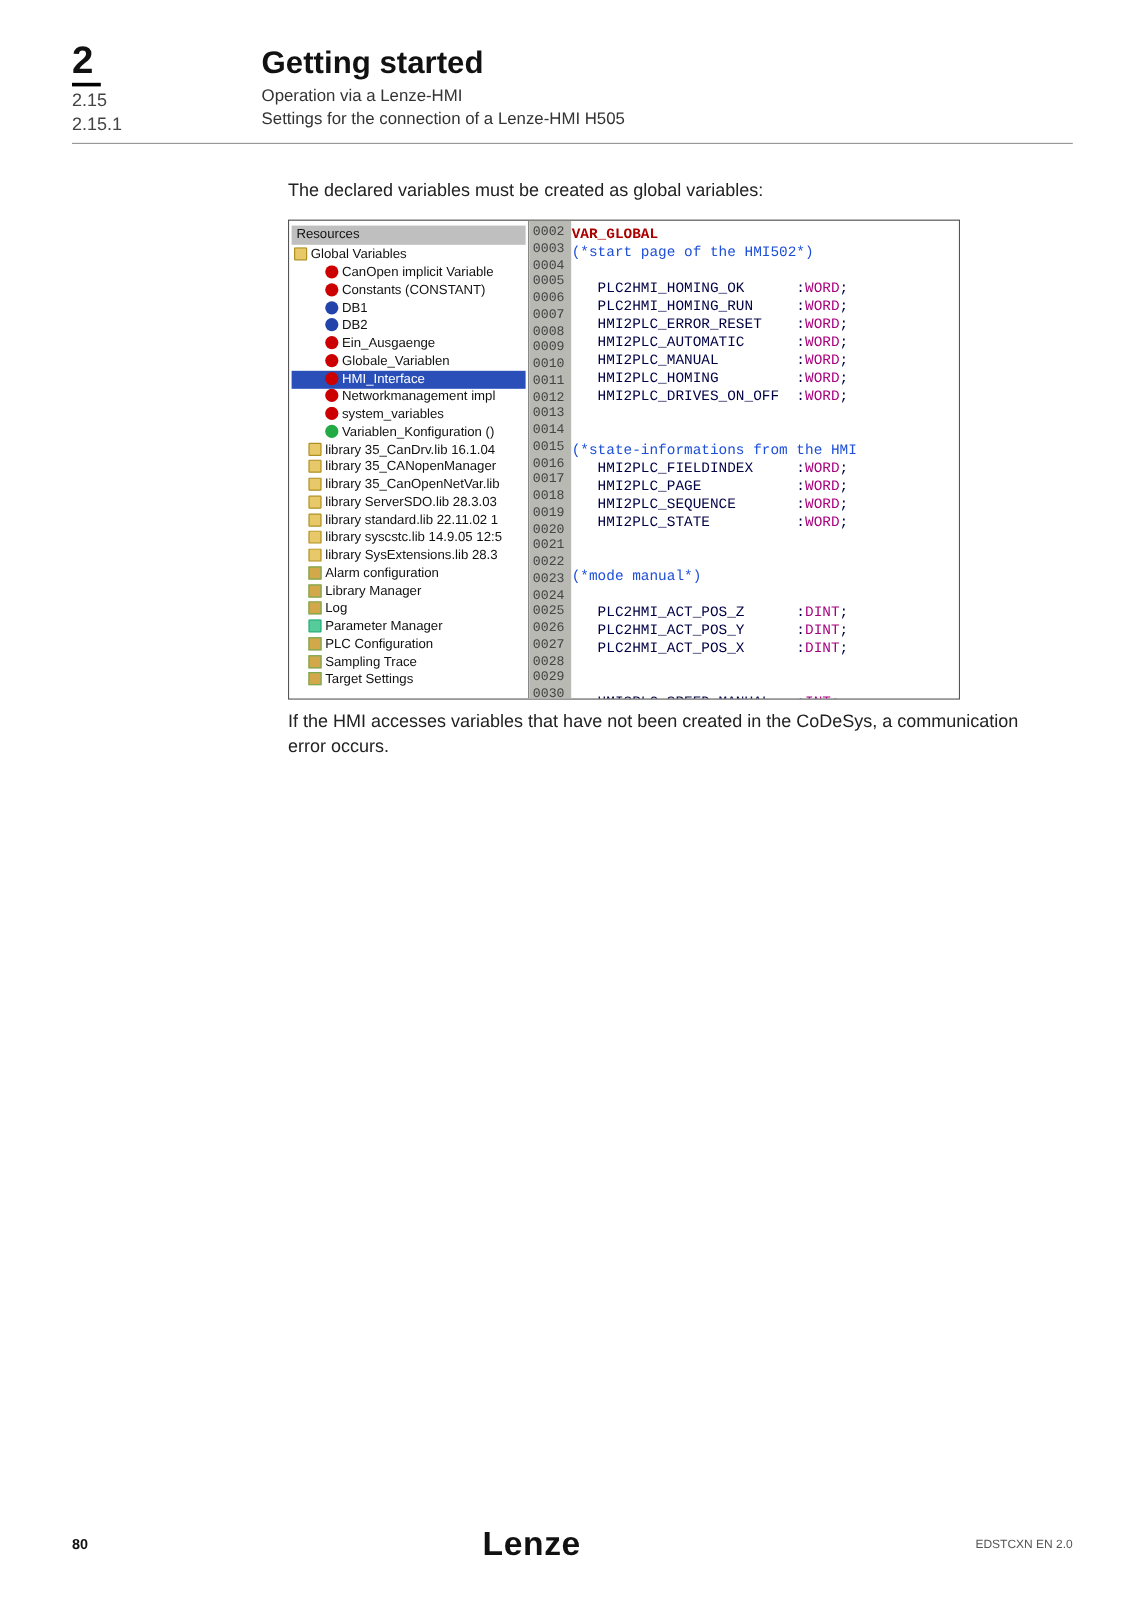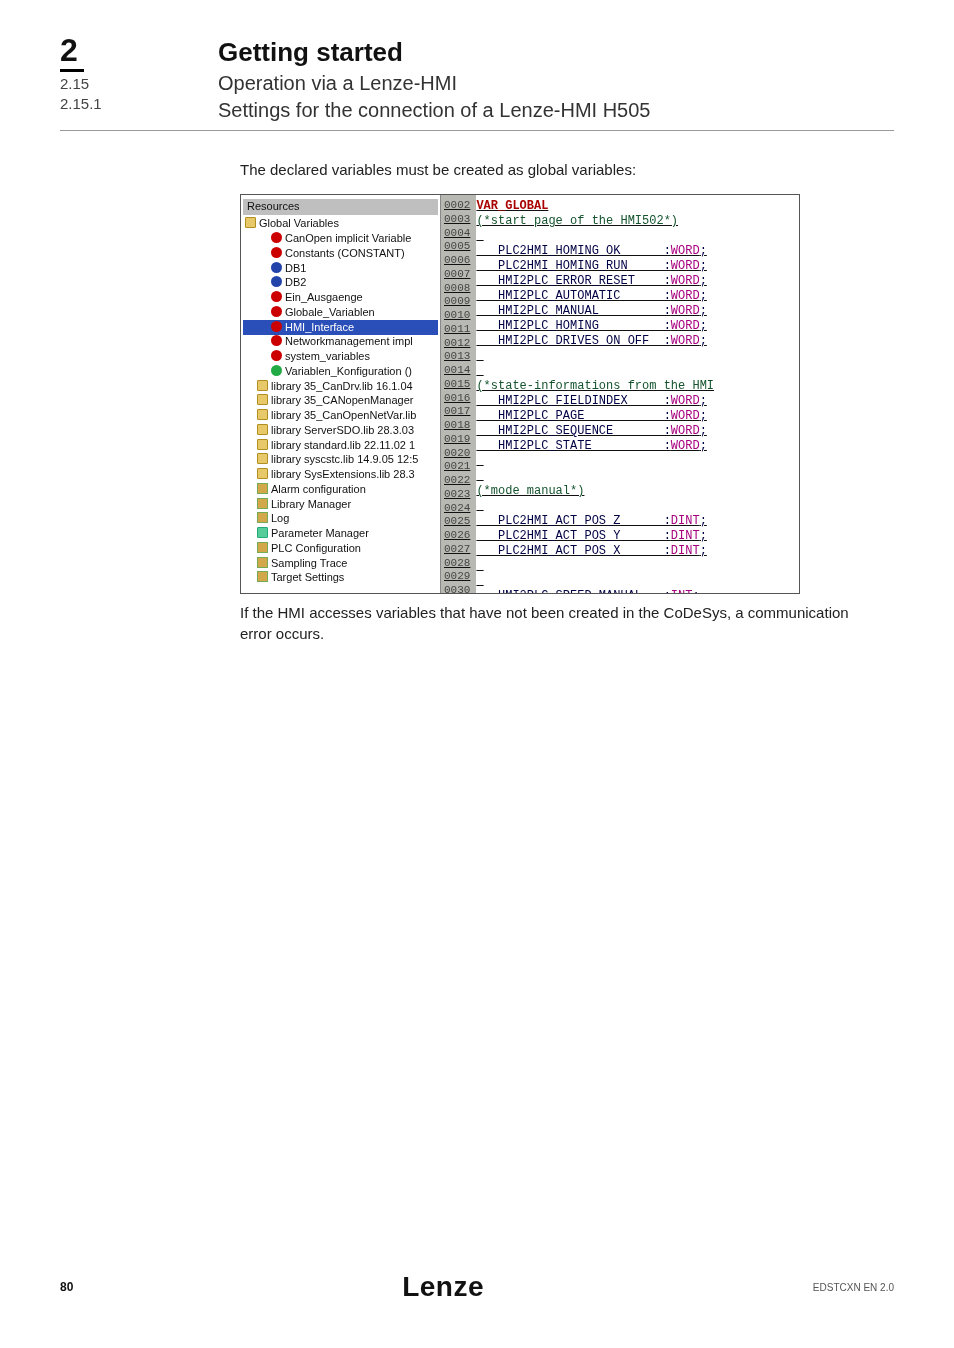--- a/index.html
+++ b/index.html
@@ -41,21 +41,21 @@
   }
   .title-col {
     flex: 1;
   }
   .title-main {
     font-size: 26px;
     font-weight: 700;
     margin-bottom: 2px;
   }
   .title-sub {
-    font-size: 20px;
+    font-size: 14px;
     color: #333;
     line-height: 1.35;
   }
   .body-text {
     margin-left: 180px;
     margin-right: 40px;
     font-size: 15px;
     color: #222;
     line-height: 1.4;
   }
@@ -110,38 +110,37 @@
   .indent1 { padding-left: 14px; }
   .indent2 { padding-left: 28px; }
   .tree-item.selected {
     background: #2a4fb8;
     color: #fff;
   }
   .code-pane {
     flex: 1;
     background: #fff;
     display: flex;
-    text-decoration: underline;
   }
   .gutter {
     background: #b9b9b3;
     color: #444;
     padding: 4px 3px;
     text-align: right;
     font-size: 11px;
   }
   .gutter div { padding-right: 3px; }
   .code-lines {
     padding: 4px 0;
     flex: 1;
     color: #004;
   }
   .code-lines .line { white-space: pre; }
   .kw { color:#a00; font-weight: bold; }
-  .cmt { color:#14532d; }
+  .cmt { color:#1d4ed8; }
   .typ { color:#a7007e; }
   .caption-id {
     font-family: Arial, sans-serif;
     font-size: 10px;
     color: #555;
     text-align: right;
     margin-top: 2px;
     width: 560px;
   }
   .footer {

